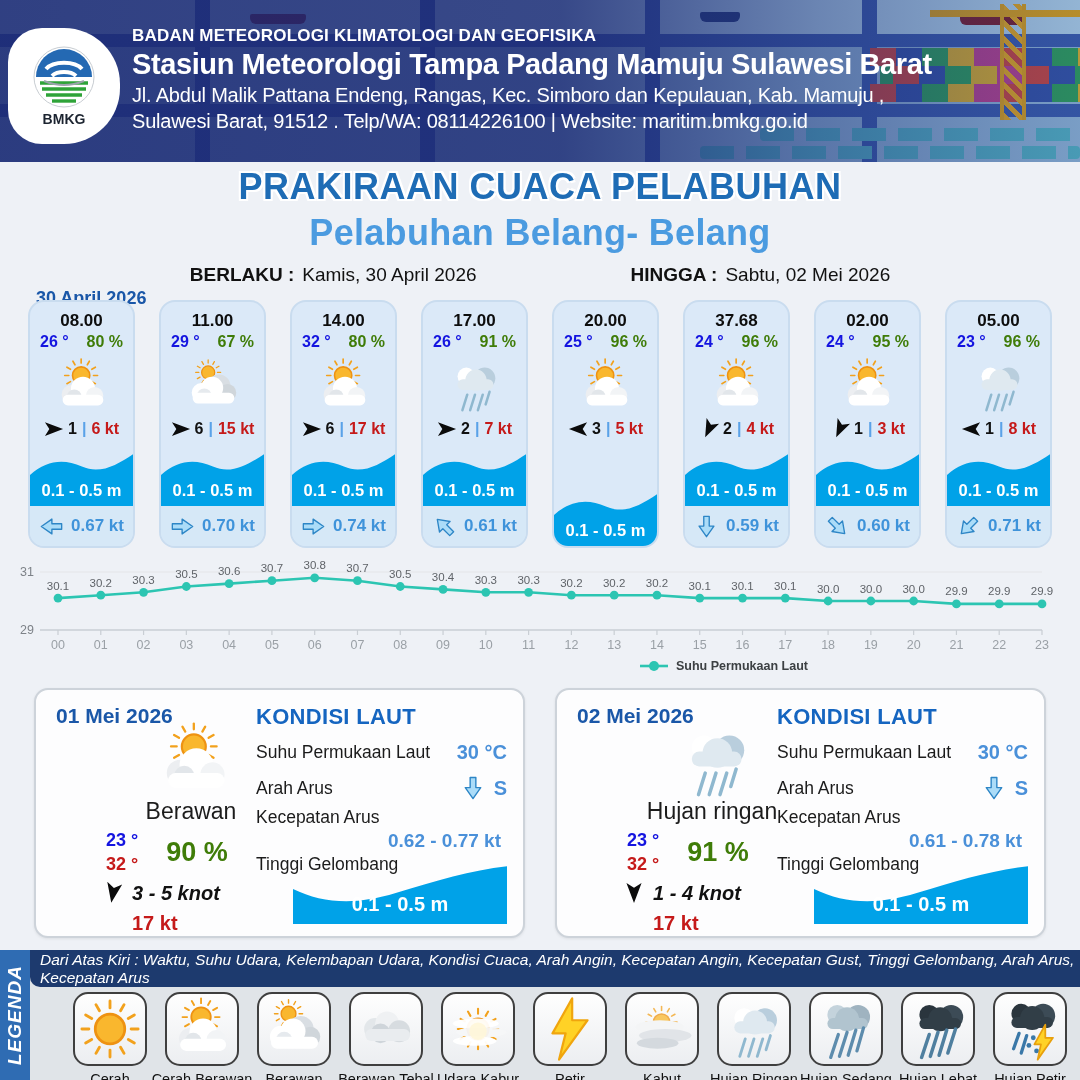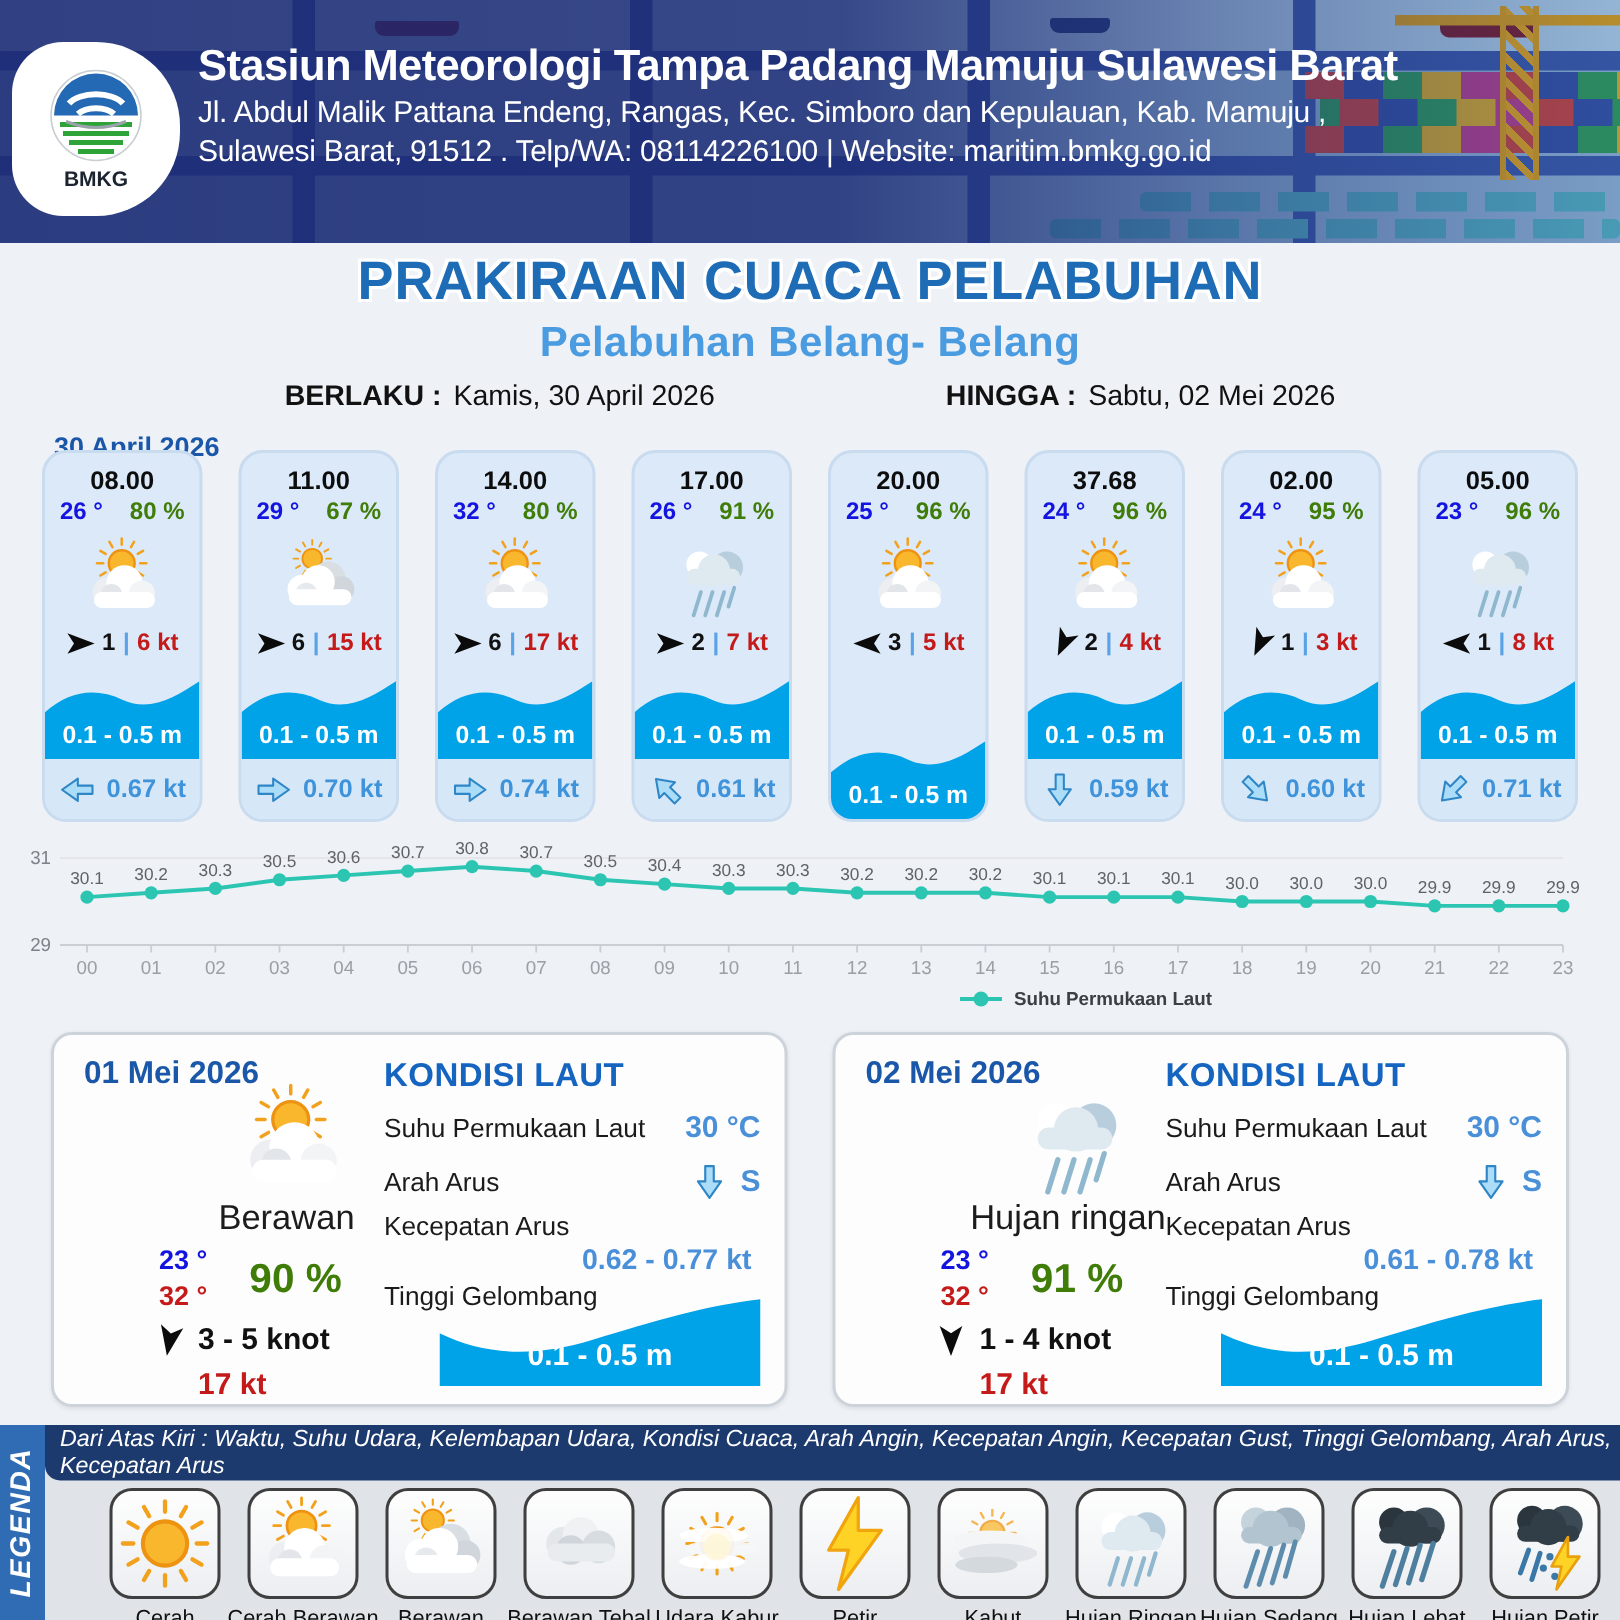--- a/index.html
+++ b/index.html
@@ -25,21 +25,21 @@
   .logo-pill .bmkg-label{font-size:14px;font-weight:bold;color:#1c2430;margin-top:2px;}
   .hdr-text{position:absolute;left:132px;top:26px;right:10px;color:#fff;z-index:3;}
   .hdr-agency{font-size:17px;font-weight:bold;letter-spacing:.2px;}
   .hdr-station{font-size:29px;font-weight:bold;letter-spacing:-.4px;margin-top:2px;white-space:nowrap;}
   .hdr-addr{font-size:20px;margin-top:3px;letter-spacing:-.2px;white-space:nowrap;}
 
   
   .title-block{position:absolute;top:166px;left:0;width:1080px;text-align:center;}
   .title-main{font-size:36px;font-weight:800;color:#1e6cb5;letter-spacing:.5px;
     text-shadow:2px 2px 0 #fff,-2px 2px 0 #fff,2px -2px 0 #fff,-2px -2px 0 #fff;}
-  .title-sub{font-size:28px;font-weight:bold;color:#4b9be0;margin-top:4px;letter-spacing:.3px;}
+  .title-sub{font-size:36px;font-weight:bold;color:#4b9be0;margin-top:4px;letter-spacing:.3px;}
   .validity{margin-top:10px;font-size:19px;color:#111;display:flex;justify-content:center;gap:34px;}
   .validity b{font-weight:bold;}
   .validity span{margin-left:8px;}
 
   
   .date-label{position:absolute;top:288px;left:36px;font-size:18px;font-weight:bold;color:#1a57a8;}
   .cards{position:absolute;top:300px;left:28px;width:1024px;height:248px;display:flex;gap:24px;}
   .fcard{flex:1;background:#dbe9f8;border:2px solid #c9dcef;border-radius:16px;overflow:hidden;
     display:flex;flex-direction:column;position:relative;}
   .ftime{text-align:center;font-size:17px;font-weight:bold;color:#0d0d0d;margin-top:9px;}
@@ -69,21 +69,21 @@
   .daily{position:absolute;top:688px;left:34px;width:1012px;height:250px;display:flex;gap:30px;}
   .dcard{flex:1;background:#fdfdfe;border:2px solid #cdd3da;border-radius:14px;position:relative;box-shadow:0 1px 3px rgba(0,0,0,.08);}
   .ddate{position:absolute;top:14px;left:20px;font-size:21px;font-weight:bold;color:#1a57a8;}
   .dicon{position:absolute;top:28px;left:116px;width:86px;height:86px;}
   .dicon svg{width:100%;height:100%;}
   .dcond{position:absolute;top:108px;left:0;width:310px;text-align:center;font-size:23px;color:#1c1c1c;}
   .dtemps{position:absolute;top:138px;left:70px;display:flex;align-items:center;gap:28px;}
   .dtcol{display:flex;flex-direction:column;font-size:18px;font-weight:bold;line-height:24px;}
   .dtmin{color:#1414e0;} .dtmax{color:#c51a1a;}
   .dhum{font-size:27px;font-weight:bold;color:#3f7c08;}
-  .dwind{position:absolute;top:192px;left:66px;display:flex;align-items:flex-end;gap:8px;font-size:20px;font-weight:bold;color:#111;}
+  .dwind{position:absolute;top:192px;left:66px;display:flex;align-items:flex-start;gap:8px;font-size:20px;font-weight:bold;color:#111;font-style:italic;}
   .dwind .wind-arrow{width:22px;height:22px;}
   .dgust{position:absolute;top:222px;left:96px;font-size:20px;font-weight:bold;color:#c51a1a;}
   .sea{position:absolute;top:14px;left:220px;right:16px;}
   .sea-head{font-size:22px;font-weight:bold;color:#1565c0;letter-spacing:.3px;}
   .sea-row{display:flex;justify-content:space-between;align-items:center;margin-top:11px;font-size:17.5px;color:#1b1b1b;}
   .sea-val{color:#4a90d9;font-weight:bold;font-size:20px;}
   .sea-dir{display:flex;align-items:center;gap:8px;}
   .sea-dir .cur-arrow{width:26px;height:26px;}
   .sea-speed{ text-align:right;color:#4a90d9;font-weight:bold;font-size:19px;margin-top:2px;padding-right:6px;}
   .dwave{position:absolute;right:16px;bottom:12px;width:214px;height:64px;}
@@ -259,20 +259,21 @@
   <div class="seats" style="left:760px;top:128px;width:320px;"></div>
   <div class="seats" style="left:700px;top:146px;width:380px;"></div>
   <div class="hdr-overlay"></div>
   <div class="logo-pill">
     <svg width="64" height="64">
         <use href="#bmkg-logo"></use>
       </svg>
     <div class="bmkg-label">BMKG</div>
   </div>
   <div class="hdr-text">
+    <div class="hdr-agency">BADAN METEOROLOGI KLIMATOLOGI DAN GEOFISIKA</div>
     <div class="hdr-station">Stasiun Meteorologi Tampa Padang Mamuju Sulawesi Barat</div>
     <div class="hdr-addr">Jl. Abdul Malik Pattana Endeng, Rangas, Kec. Simboro dan Kepulauan, Kab. Mamuju ,</div>
     <div class="hdr-addr">Sulawesi Barat, 91512 . Telp/WA: 08114226100 | Website: maritim.bmkg.go.id</div>
   </div>
 </header>
 
 <section class="title-block">
   <div class="title-main">PRAKIRAAN CUACA PELABUHAN</div>
   <div class="title-sub">Pelabuhan Belang- Belang</div>
   <div class="validity">

